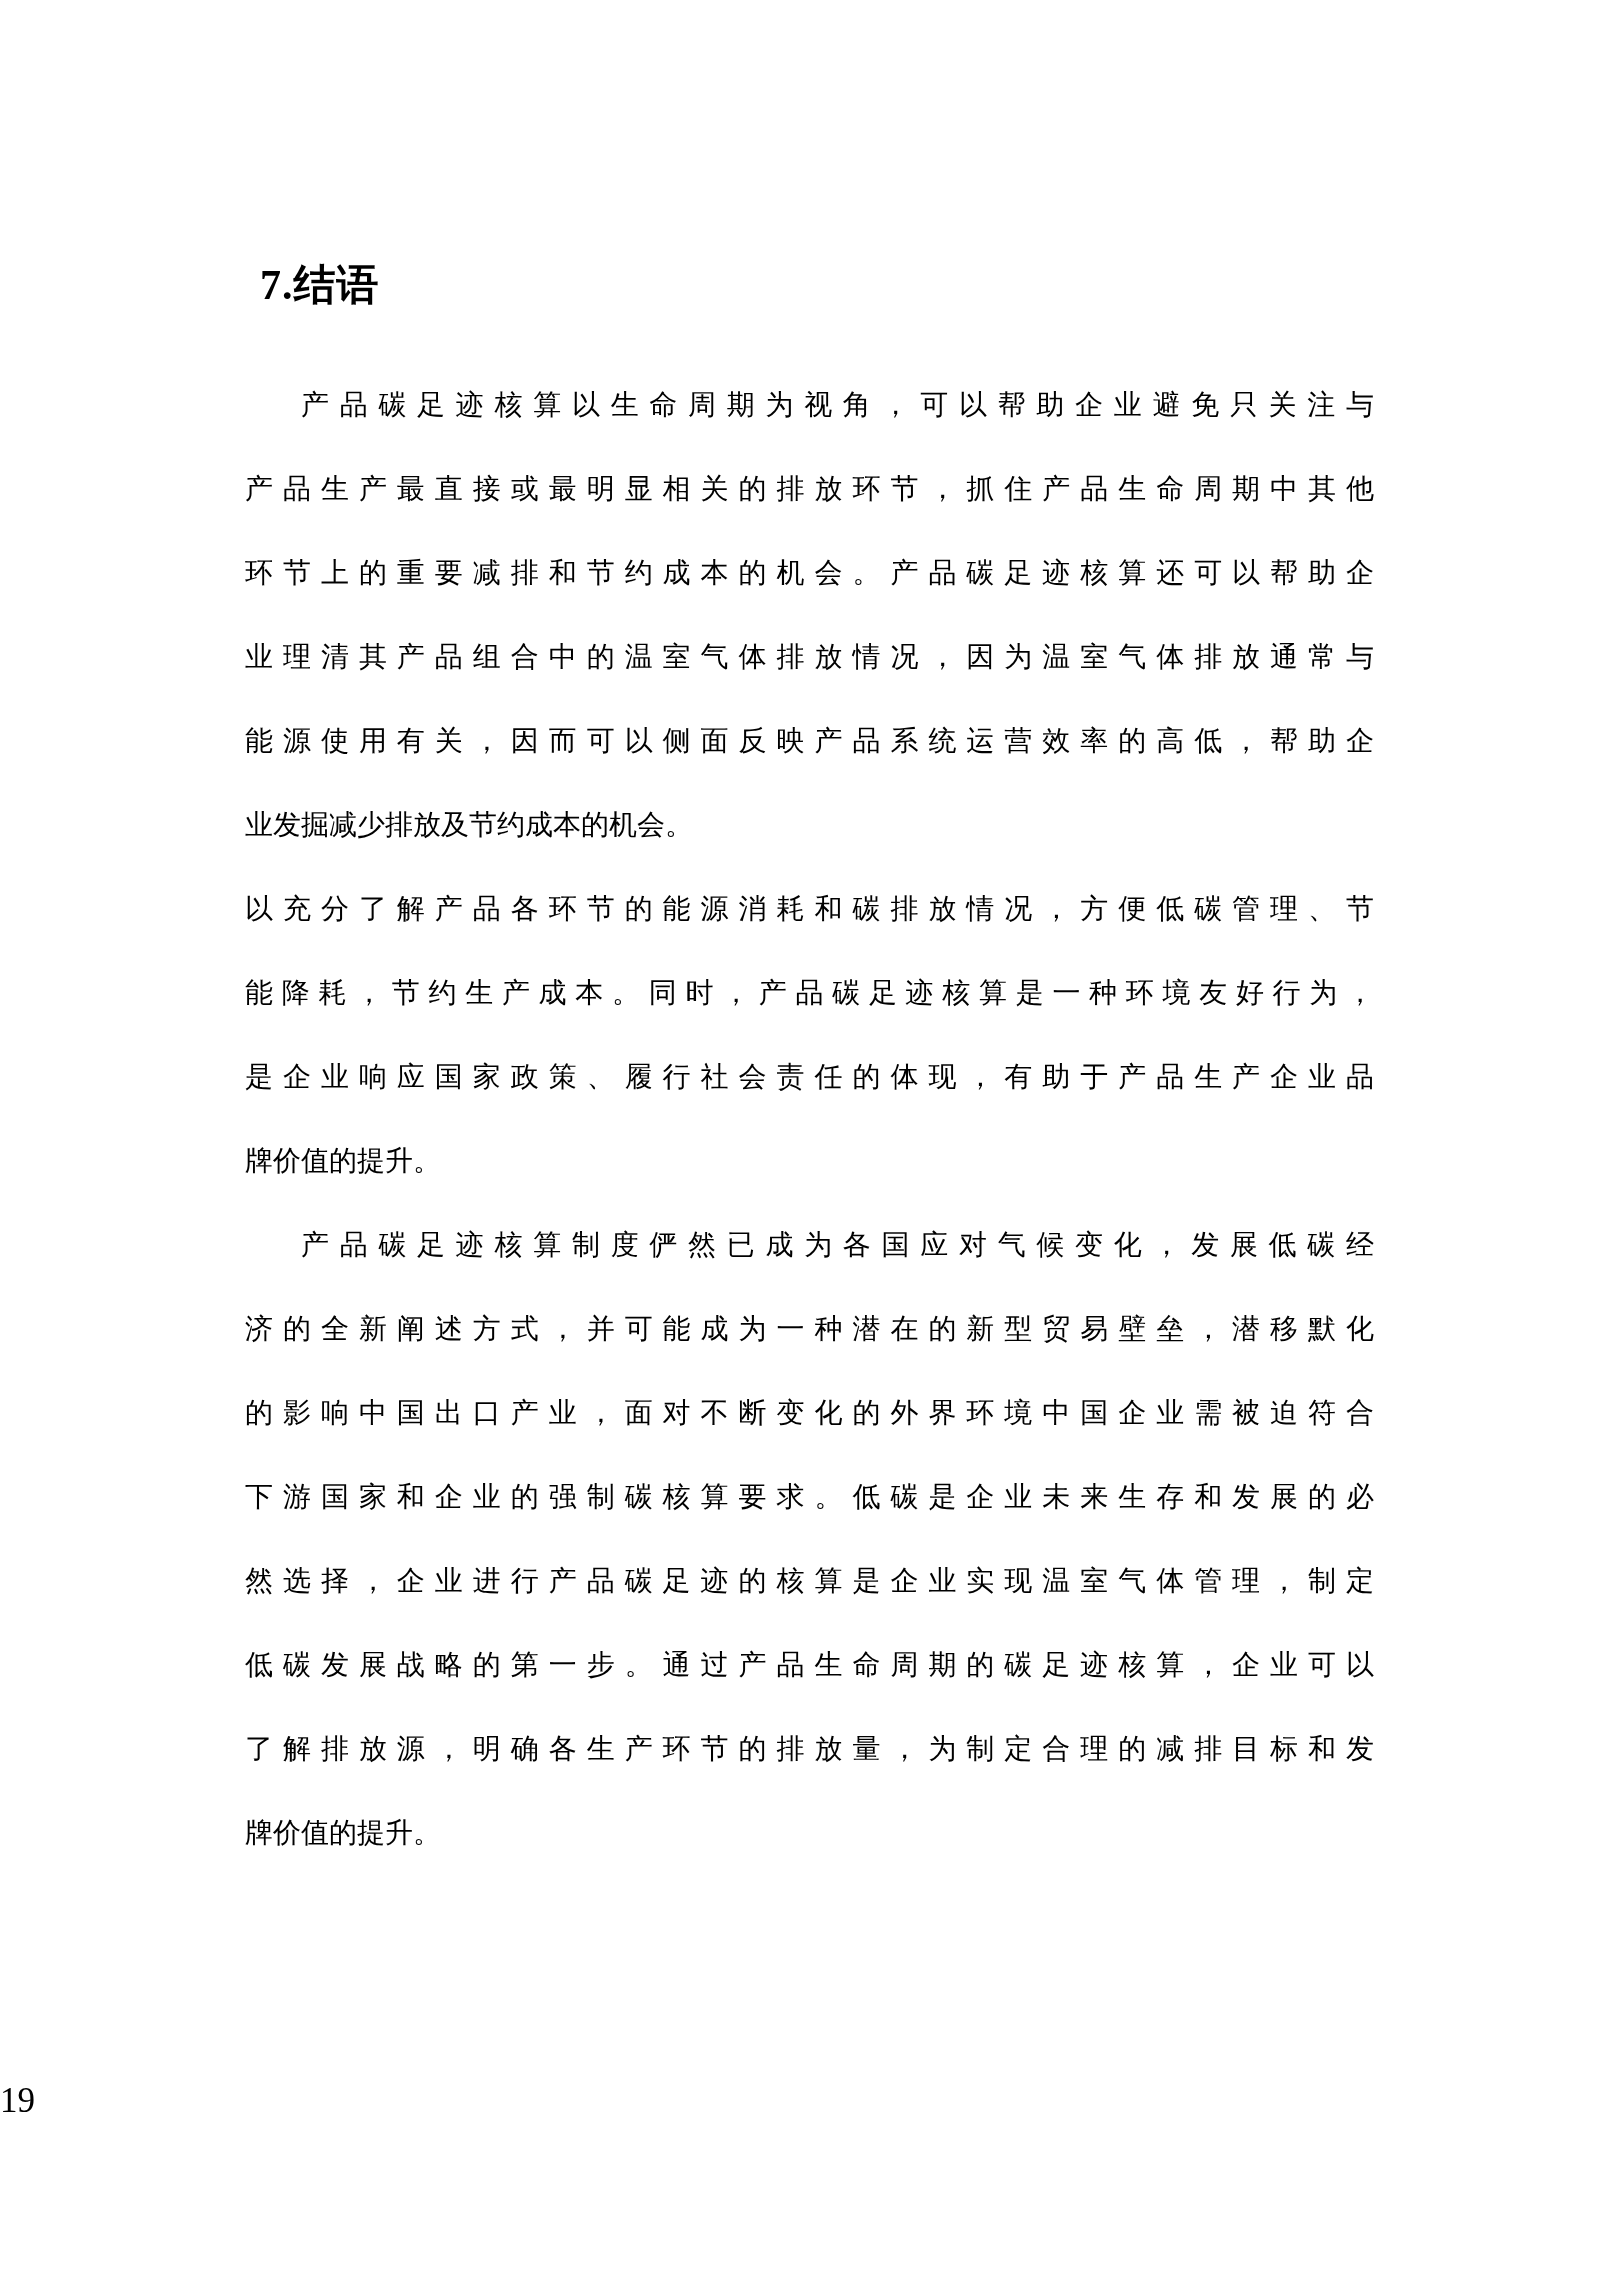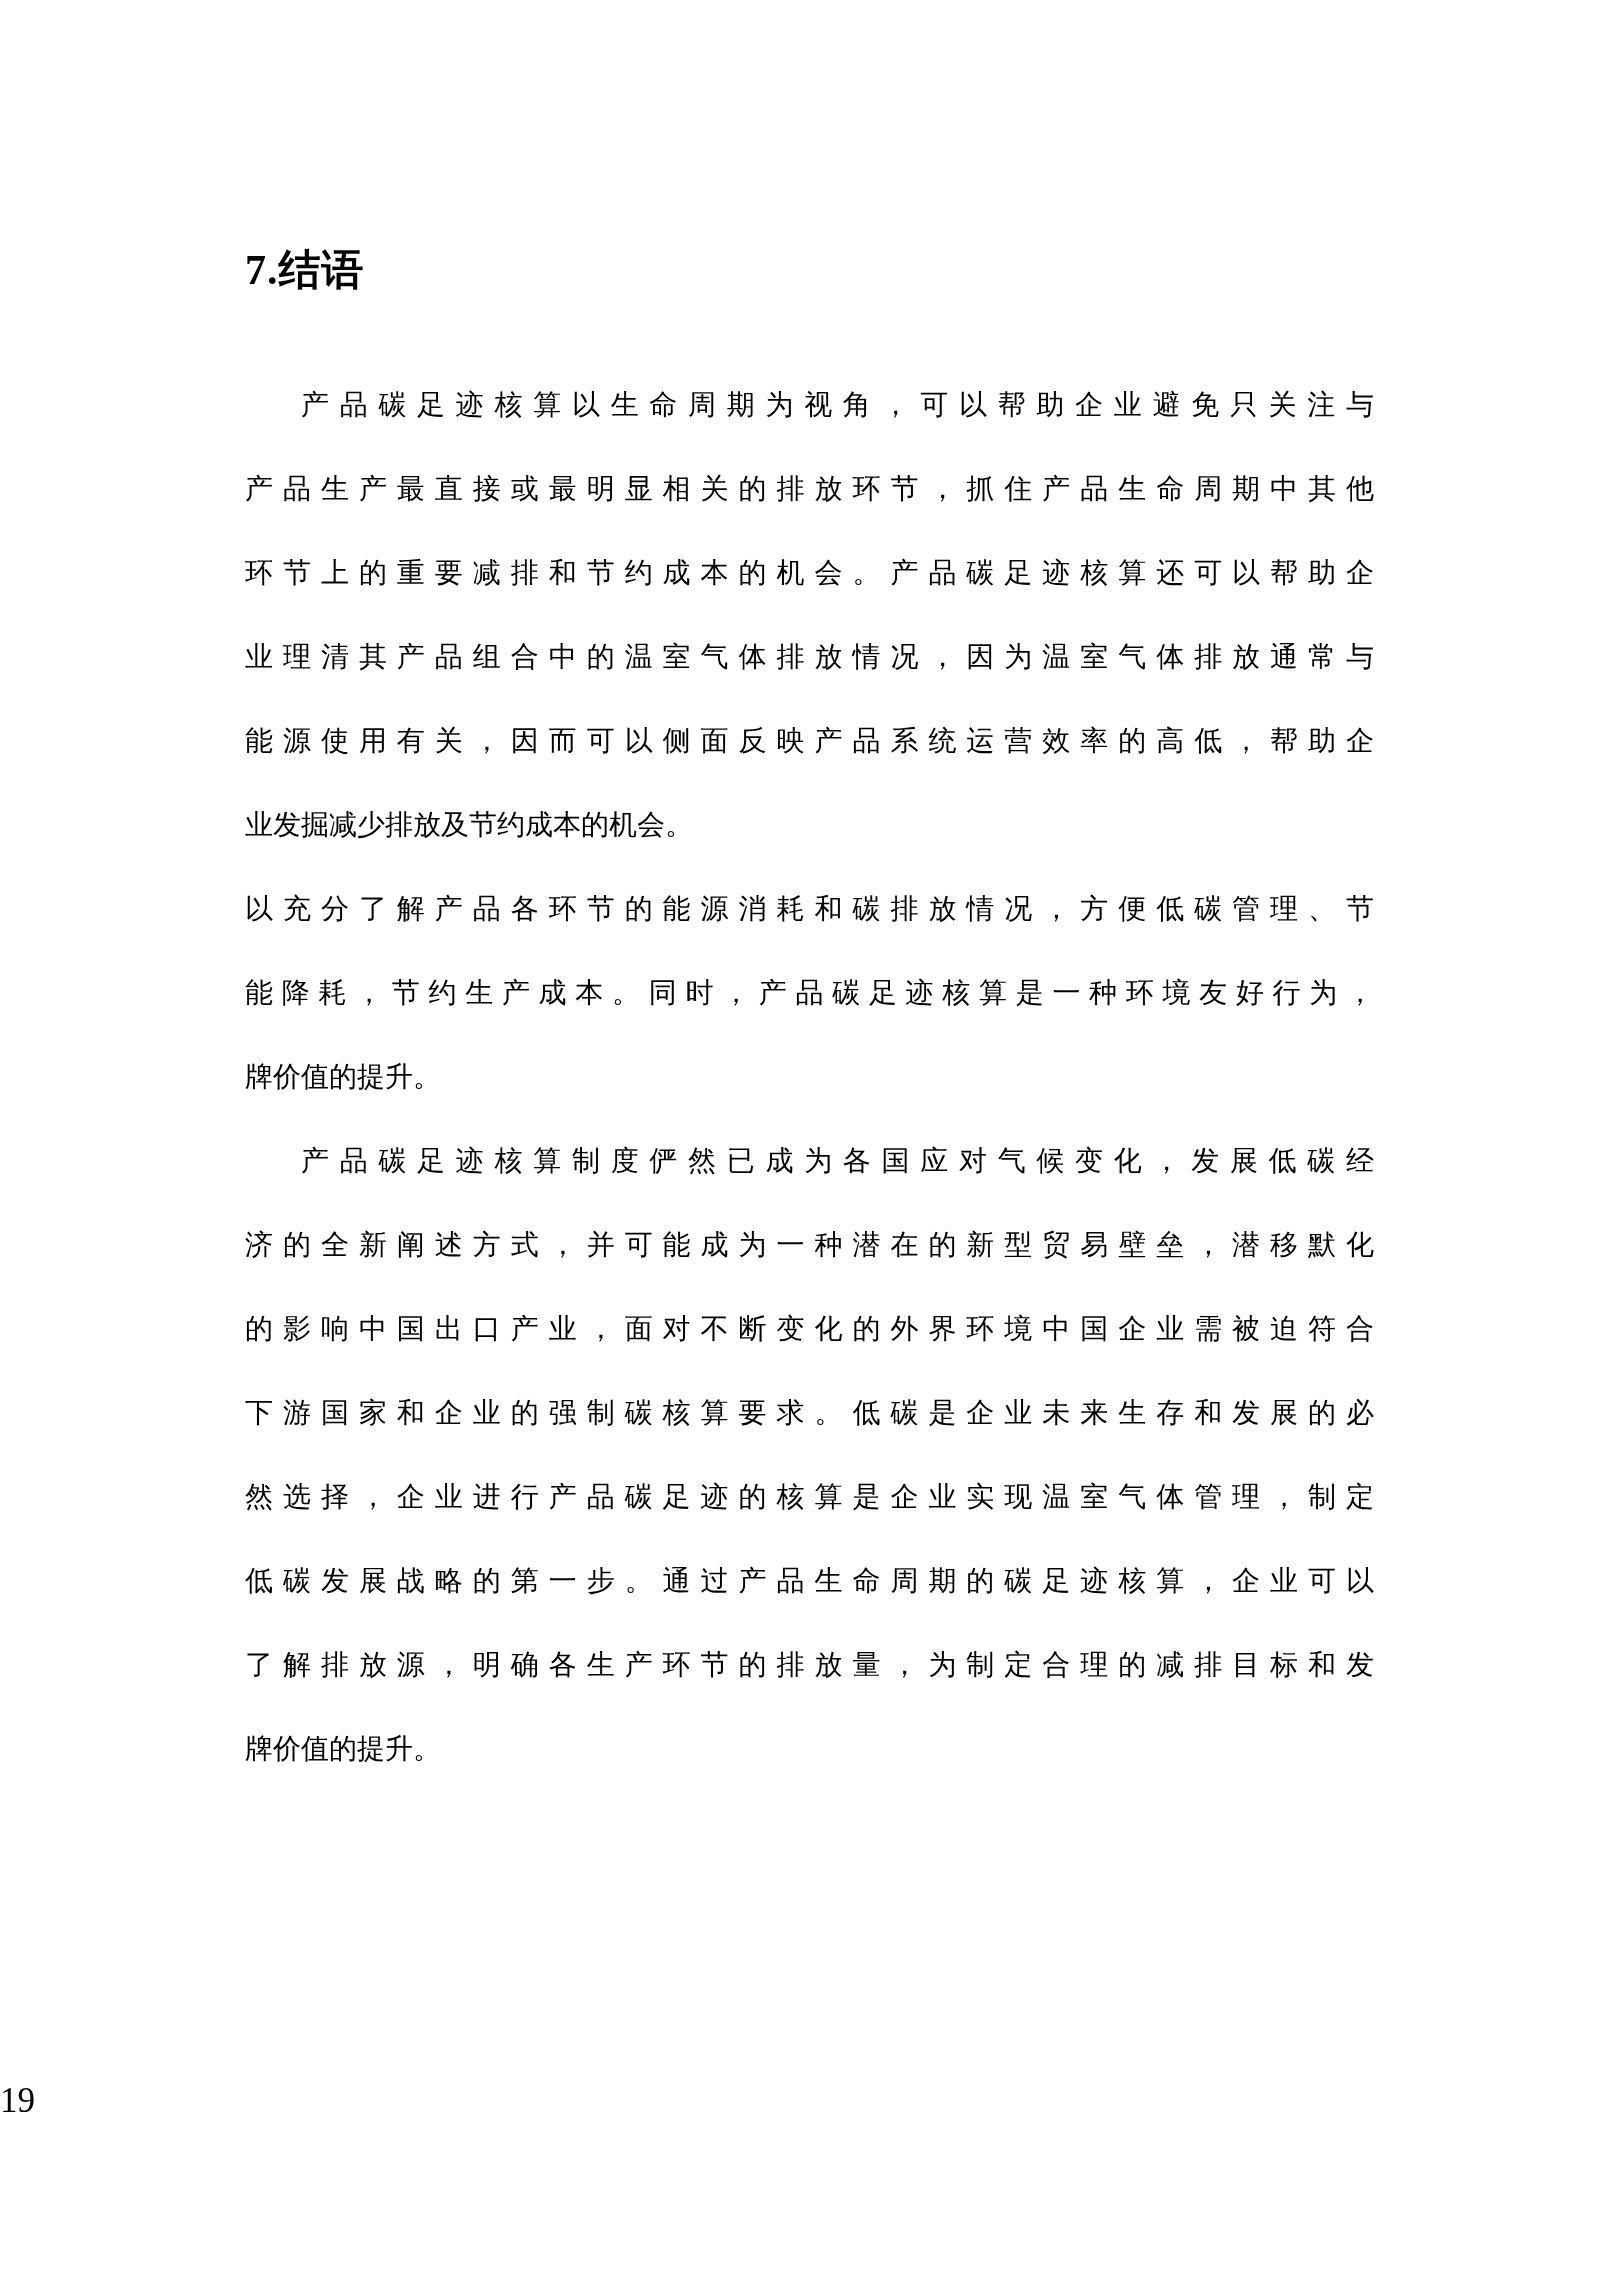--- a/index.html
+++ b/index.html
@@ -13,21 +13,21 @@
     height: 2293px;
     background: #ffffff;
     font-family: "Liberation Serif", "DejaVu Serif", serif;
     color: #000000;
     overflow: hidden;
   }
   .heading {
     position: absolute;
     top: 247px;
     left: 245px;
-    margin: 0;
+    margin: 15px;
     font-size: 42px;
     font-weight: bold;
     line-height: 1.1;
     letter-spacing: 1px;
     white-space: nowrap;
   }
   .bodytext {
     position: absolute;
     top: 363px;
     left: 245px;
@@ -66,20 +66,21 @@
 
   <div class="bodytext" id="paragraphs">
       <div class="line para-first">产品碳足迹核算以生命周期为视角，可以帮助企业避免只关注与</div>
       <div class="line">产品生产最直接或最明显相关的排放环节，抓住产品生命周期中其他</div>
       <div class="line">环节上的重要减排和节约成本的机会。产品碳足迹核算还可以帮助企</div>
       <div class="line">业理清其产品组合中的温室气体排放情况，因为温室气体排放通常与</div>
       <div class="line">能源使用有关，因而可以侧面反映产品系统运营效率的高低，帮助企</div>
       <div class="line para-last">业发掘减少排放及节约成本的机会。</div>
       <div class="line">以充分了解产品各环节的能源消耗和碳排放情况，方便低碳管理、节</div>
       <div class="line">能降耗，节约生产成本。同时，产品碳足迹核算是一种环境友好行为，</div>
+      <div class="line">是企业响应国家政策、履行社会责任的体现，有助于产品生产企业品</div>
       <div class="line para-last">牌价值的提升。</div>
       <div class="line para-first">产品碳足迹核算制度俨然已成为各国应对气候变化，发展低碳经</div>
       <div class="line">济的全新阐述方式，并可能成为一种潜在的新型贸易壁垒，潜移默化</div>
       <div class="line">的影响中国出口产业，面对不断变化的外界环境中国企业需被迫符合</div>
       <div class="line">下游国家和企业的强制碳核算要求。低碳是企业未来生存和发展的必</div>
       <div class="line">然选择，企业进行产品碳足迹的核算是企业实现温室气体管理，制定</div>
       <div class="line">低碳发展战略的第一步。通过产品生命周期的碳足迹核算，企业可以</div>
       <div class="line">了解排放源，明确各生产环节的排放量，为制定合理的减排目标和发</div>
       <div class="line para-last">牌价值的提升。</div>
     </div>

